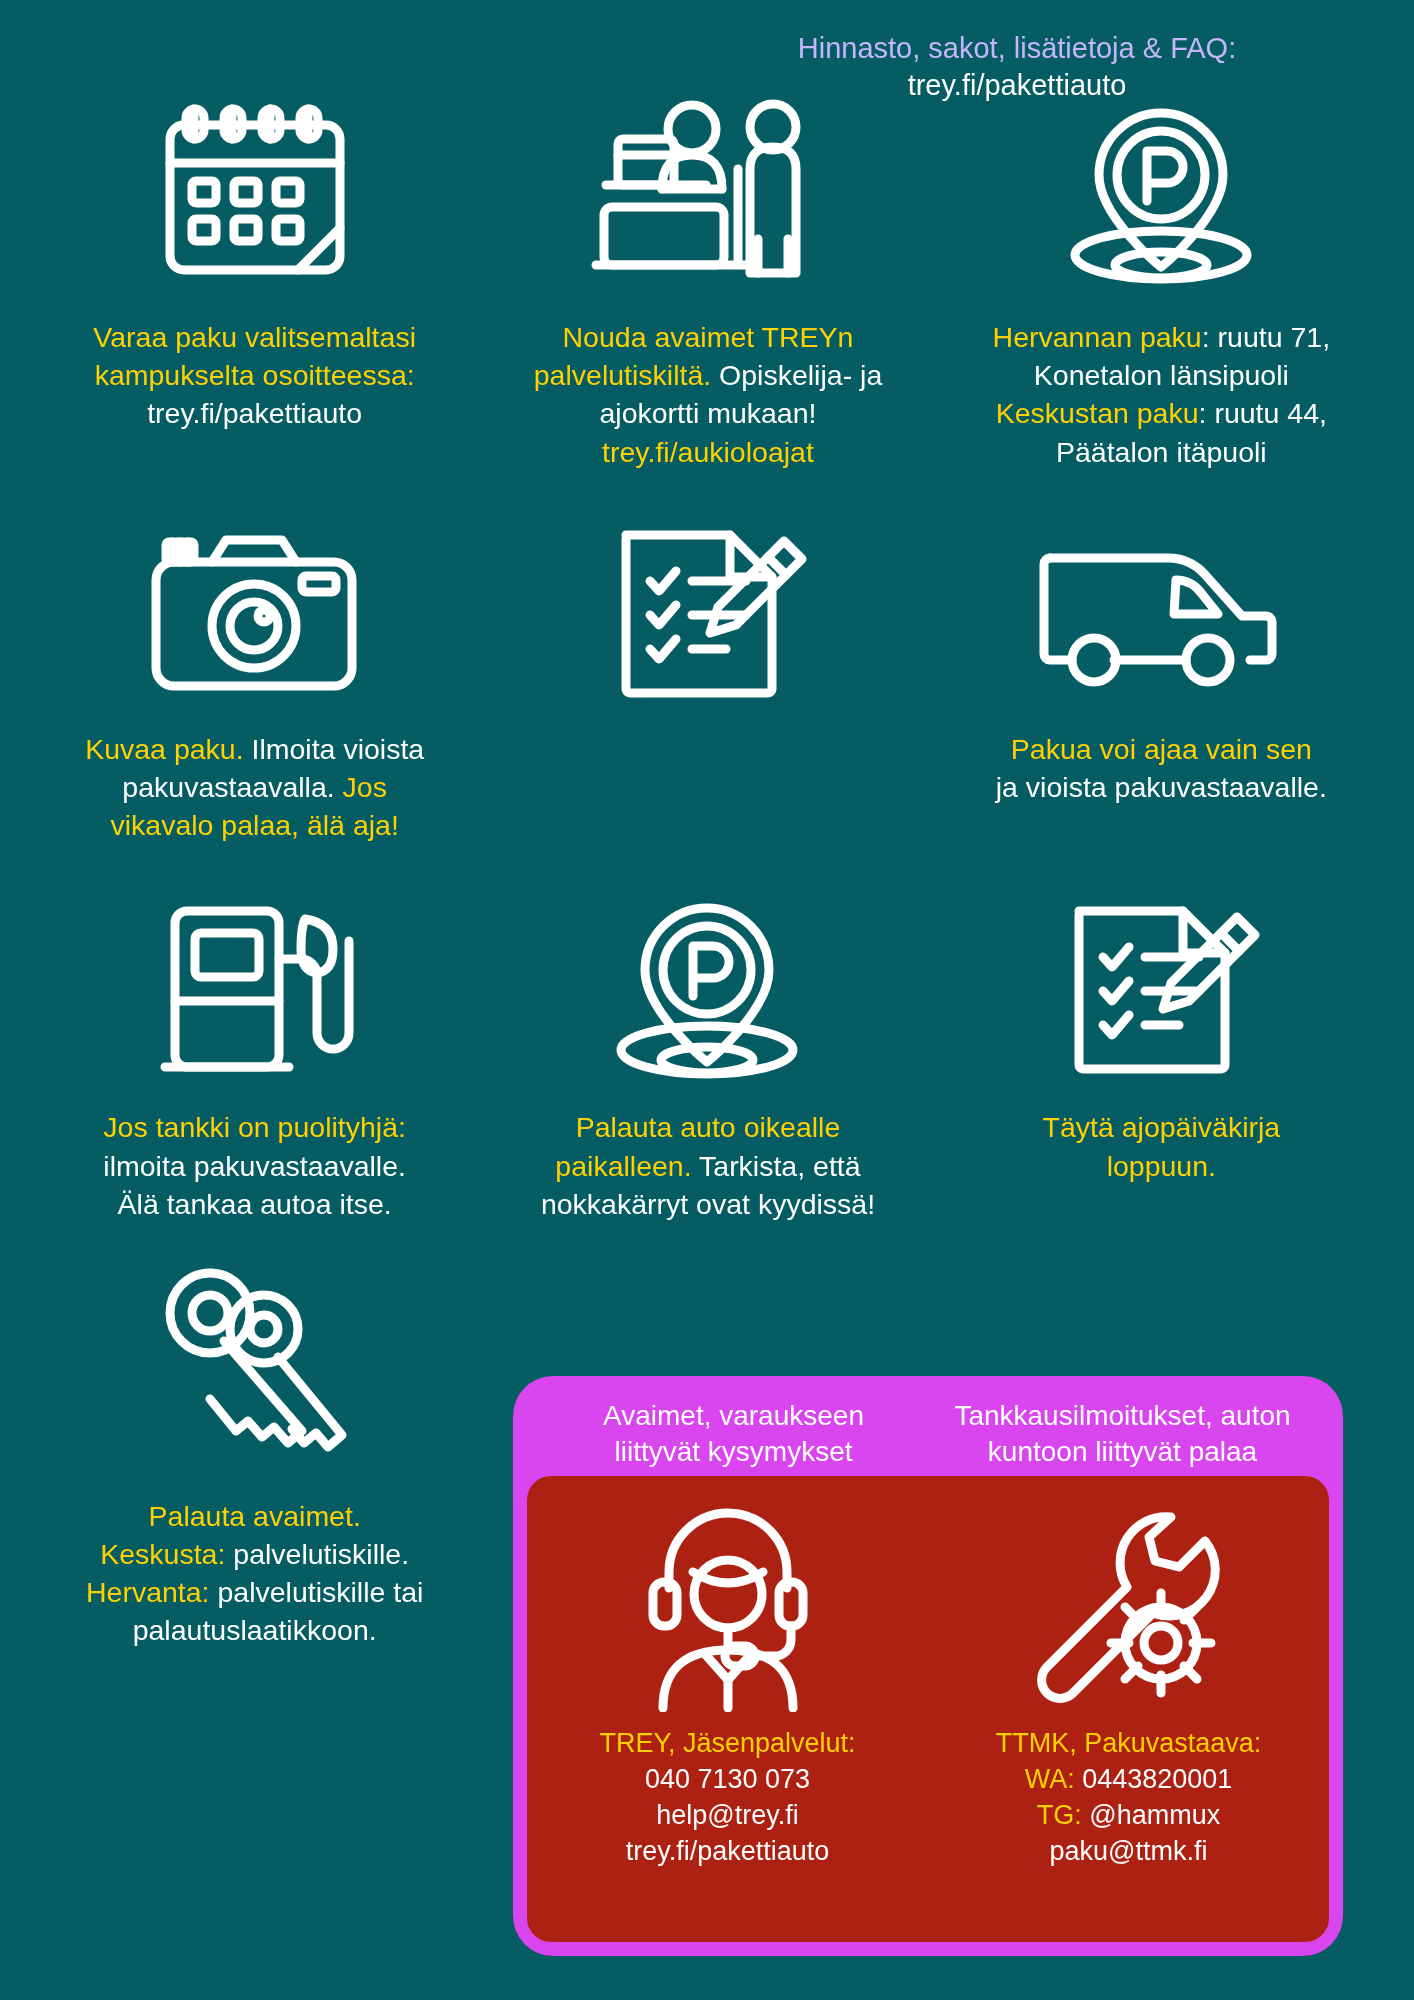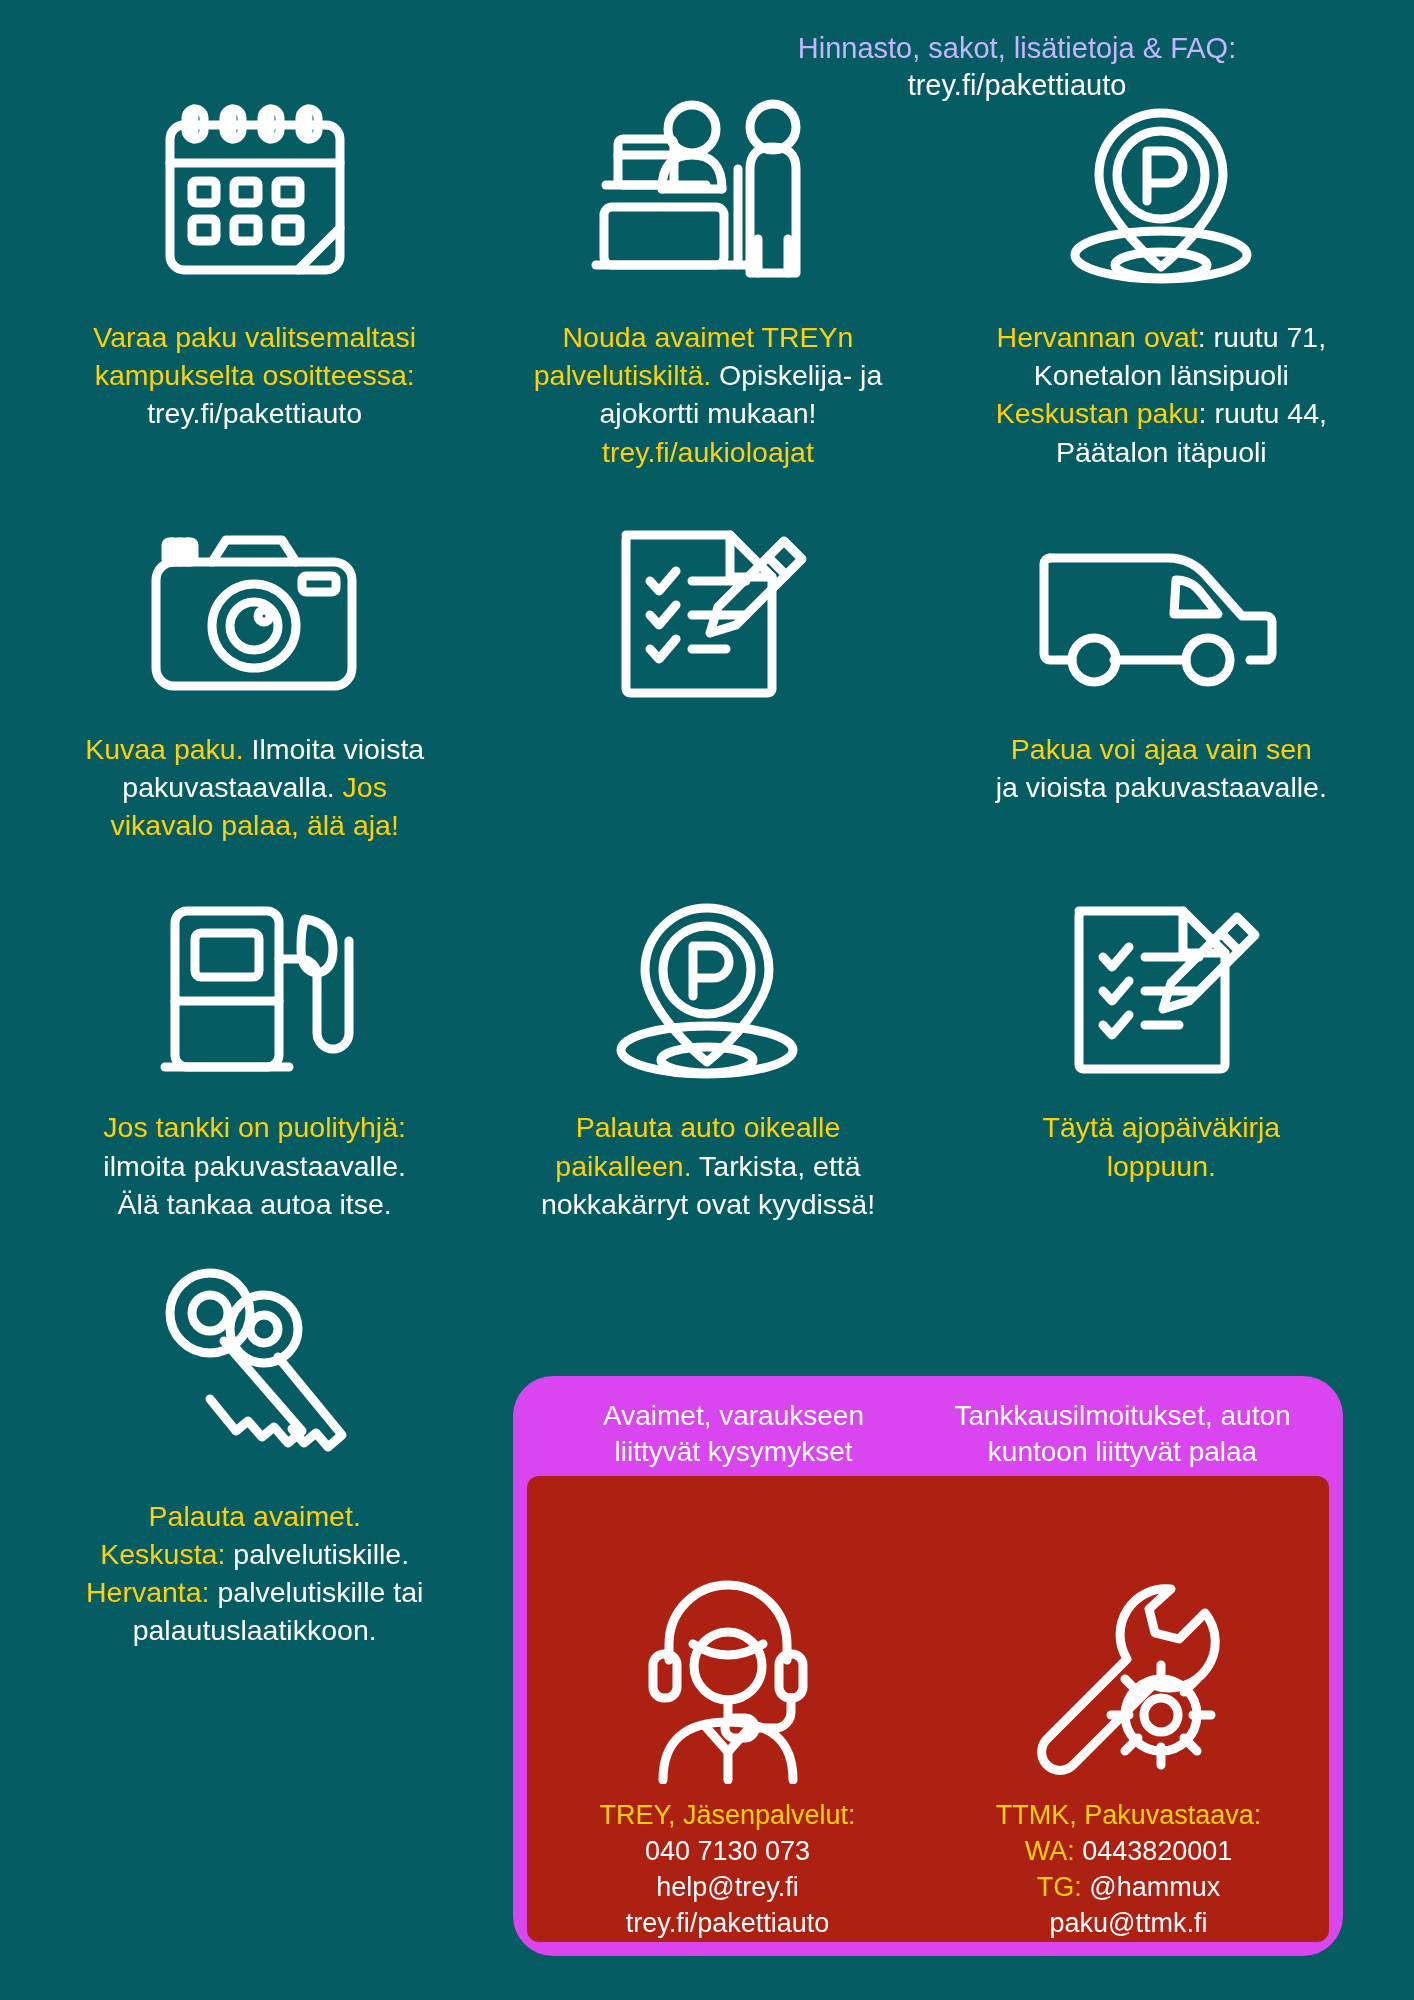--- a/index.html
+++ b/index.html
@@ -90,23 +90,22 @@
     line-height: 1.3;
     padding-top: 8px;
   }
   .red-box {
     position: absolute;
     left: 14px;
     top: 100px;
     width: 802px;
     height: 466px;
     background: #AD2113;
-    border-radius: 12px;
-    display: flex;
-    align-items: flex-end;
+    border-radius: 24px;
+    display: flex;
   }
   .red-col {
     flex: 1;
     display: flex;
     flex-direction: column;
     align-items: center;
     padding-top: 18px;
   }
   .red-icon {
     height: 226px;
@@ -195,21 +194,21 @@
     <g style="fill:none;stroke:#fff;stroke-width:9;stroke-linecap:round;stroke-linejoin:round">
       <path d="M107 18 a62 62 0 0 1 62 62 c0 42 -62 92 -62 92 s-62 -50 -62 -92 a62 62 0 0 1 62 -62 z"></path>
       <circle cx="107" cy="80" r="44"></circle>
       <path d="M93 106 V56 h20 a16 16 0 0 1 0 32 h-20"></path>
       <ellipse cx="107" cy="160" rx="86" ry="24"></ellipse>
       <ellipse cx="107" cy="170" rx="46" ry="13"></ellipse>
     </g>
           </svg>
         </div>
         <div class="cap">
-          <div><span class="hl">Hervannan ovat</span><span>: ruutu 71,</span></div>
+          <div><span class="hl">Hervannan paku</span><span>: ruutu 71,</span></div>
           <div><span>Konetalon länsipuoli</span></div>
           <div><span class="hl">Keskustan paku</span><span>: ruutu 44,</span></div>
           <div><span>Päätalon itäpuoli</span></div>
         </div>
       </div>
       <div class="cell row2">
         <div class="icon-wrap">
           <svg width="225" height="175" viewBox="0 0 225 175">
     <g style="fill:none;stroke:#fff;stroke-width:9;stroke-linecap:round;stroke-linejoin:round">
       <rect x="14" y="38" width="196" height="124" rx="18"></rect>

